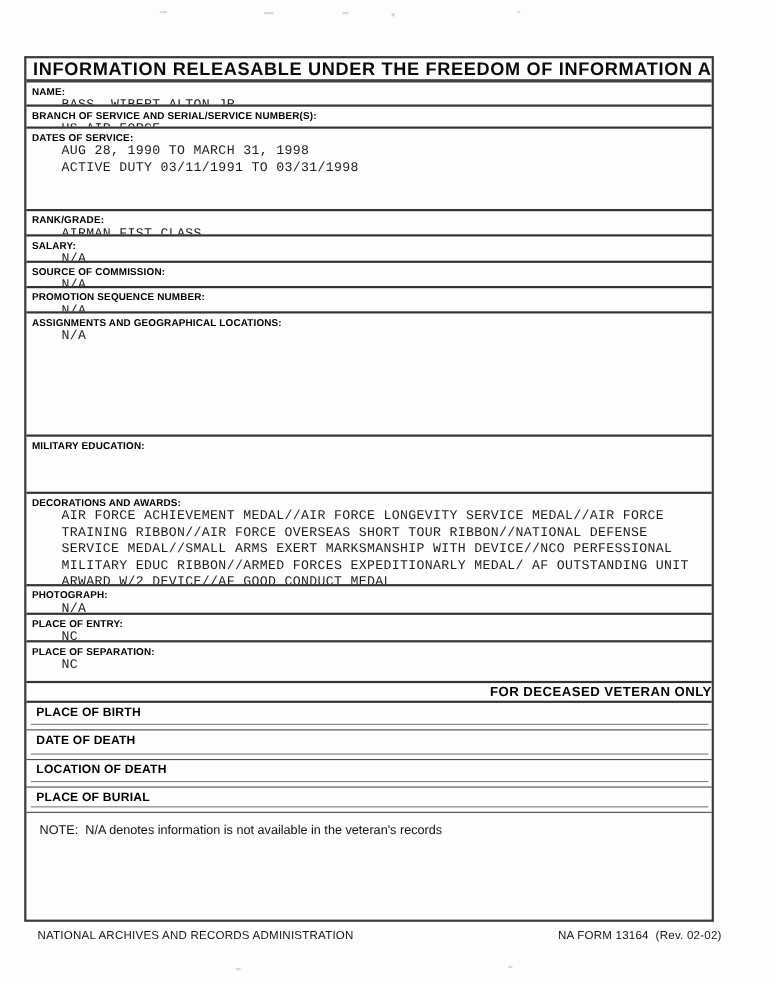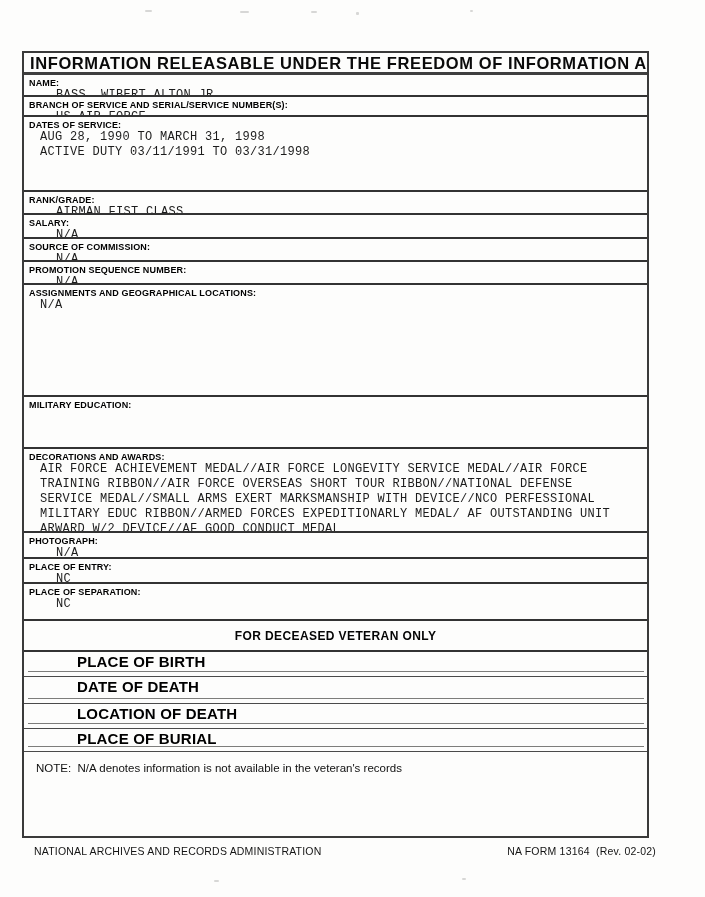--- a/index.html
+++ b/index.html
@@ -18,30 +18,30 @@
   .row.thin { border-bottom:1.5px solid #4a4a4a; }
   .row.last { border-bottom:none; }
 
   .title-row { height:22px; text-align:center; border-bottom:3px solid #3f3f3f; }
   .title-row .title-text { display:inline-block; margin-top:1px;
       font-weight:bold; font-size:16.5px; letter-spacing:0.6px; color:#0a0a0a;
       border-bottom:2px solid #5a5a5a; padding:0 6px 1px 6px; white-space:nowrap; }
 
   .lbl { font-weight:bold; font-size:9px; line-height:10px; letter-spacing:0.15px;
          color:#000; padding:3px 0 0 5px; white-space:nowrap; }
-  .lbl2 { font-weight:bold; font-size:15px; line-height:11px; letter-spacing:0.2px;
-          color:#000; padding:4px 0 0 9px; white-space:nowrap;margin-left:44px; }
+  .lbl2 { font-weight:bold; font-size:11px; line-height:11px; letter-spacing:0.2px;
+          color:#000; padding:4px 0 0 9px; white-space:nowrap; }
 
   .val { font-family:"Liberation Mono","DejaVu Sans Mono",monospace;
          font-size:12px; line-height:13px; letter-spacing:0.3px; color:#1c1c1c;
          padding-left:32px; margin-top:1px; white-space:pre; }
-  .val.tall { line-height:15px; margin-top:0;padding-left:16px; }
+  .val.tall { line-height:15px; margin-top:0; }
   .ul { border-bottom:1px solid #0f172a; margin-right:3px; padding-bottom:1px; }
 
-  .dheader { height:31px; display:flex; align-items:center; justify-content:center;
+  .dheader { height:18px; display:flex; align-items:center; justify-content:flex-end;
              border-bottom:2px solid #333; }
   .dheader span { font-weight:bold; font-size:12px; letter-spacing:0.4px; color:#050505; }
 
   .note-row { height:39px; }
   .note-row .note { font-size:11.5px; color:#111; padding:10px 0 0 12px; white-space:pre; }
 
   .blank-rule { position:absolute; left:4px; right:3px; bottom:4px;
                 border-bottom:1px solid #7d7d7b; }
 
   .footer { position:absolute; left:22px; top:845px; width:630px;

